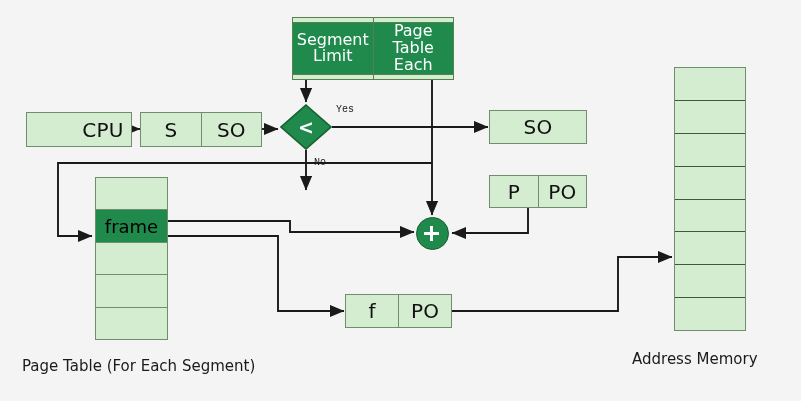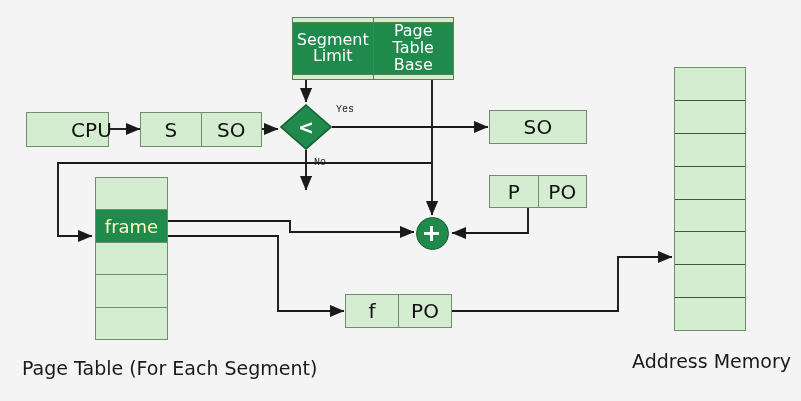--- a/index.html
+++ b/index.html
@@ -29,21 +29,21 @@
     border: 1.6px solid #6f8f6c;
     display: flex;
     align-items: center;
     justify-content: center;
     color: #111;
     font-size: 20px;
     letter-spacing: .2px;
   }
   .cell-dark {
     background: #1f8a4c;
-    color: #fef9c3;
+    color: #000000;
   }
   .cell-light {
     background: #d4ecd0;
     color: #111;
   }
   .split {
     position: absolute;
     box-sizing: border-box;
     display: flex;
     border: 1.6px solid #6f8f6c;
@@ -179,21 +179,21 @@
   .txt {
     position: absolute;
     color: #1a1a1a;
     font-size: 10px;
     white-space: nowrap;
     font-family: Liberation Mono, monospace;
   }
   .caption {
     position: absolute;
     color: #1a1a1a;
-    font-size: 19px;
+    font-size: 15px;
     white-space: nowrap;
   }
 </style>
 </head>
 <body>
 
 <div id="stage">
 
   <svg class="wires" viewBox="0 0 801 401">
     <defs>
@@ -227,29 +227,29 @@
     </g>
   </svg>
 
   <div id="seg-table">
     <div class="trow thin">
       <div></div>
       <div></div>
     </div>
     <div class="trow main">
       <div>Segment Limit</div>
-      <div>Page Table Base</div>
+      <div>Page Table Each</div>
     </div>
     <div class="trow thin">
       <div></div>
       <div></div>
     </div>
   </div>
 
-  <div class="box" id="cpu-box" style="left:26px; top:112px; width:83px; height:35px;padding-left:48px;">CPU</div>
+  <div class="box" id="cpu-box" style="left:26px; top:112px; width:106px; height:35px;padding-left:48px;">CPU</div>
 
   <div class="split" id="logical-addr" style="left:140px; top:112px; width:122px; height:35px;">
     <div>S</div>
     <div>SO</div>
   </div>
 
   <div id="diamond">
     <svg width="52" height="46" viewBox="0 0 52 46">
       <polygon points="26,1 51,23 26,45 1,23" fill="#1f8a4c" stroke="#14602f" stroke-width="1.6"></polygon>
     </svg>

